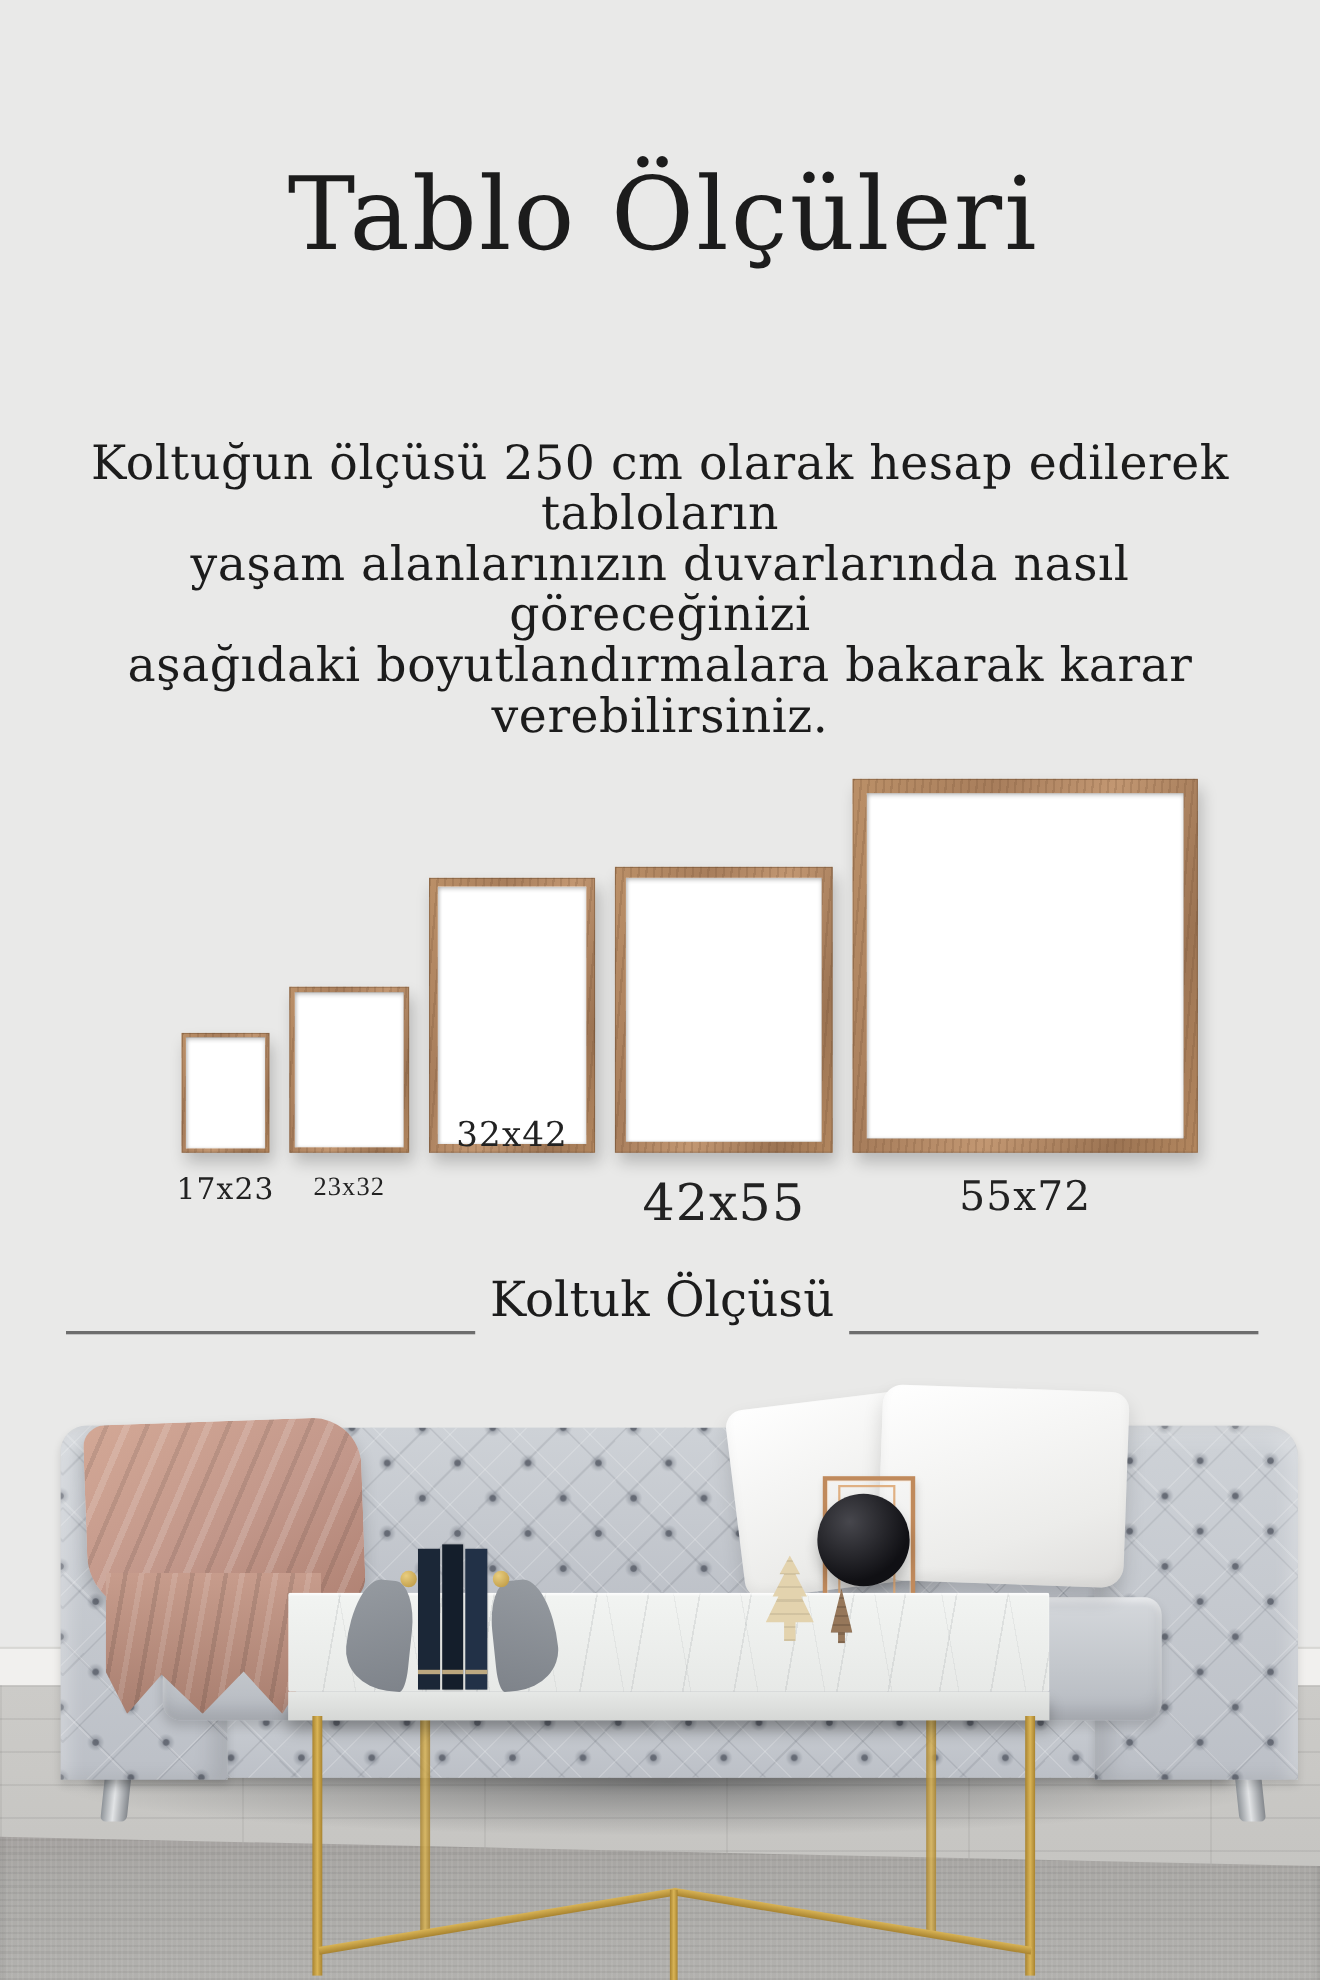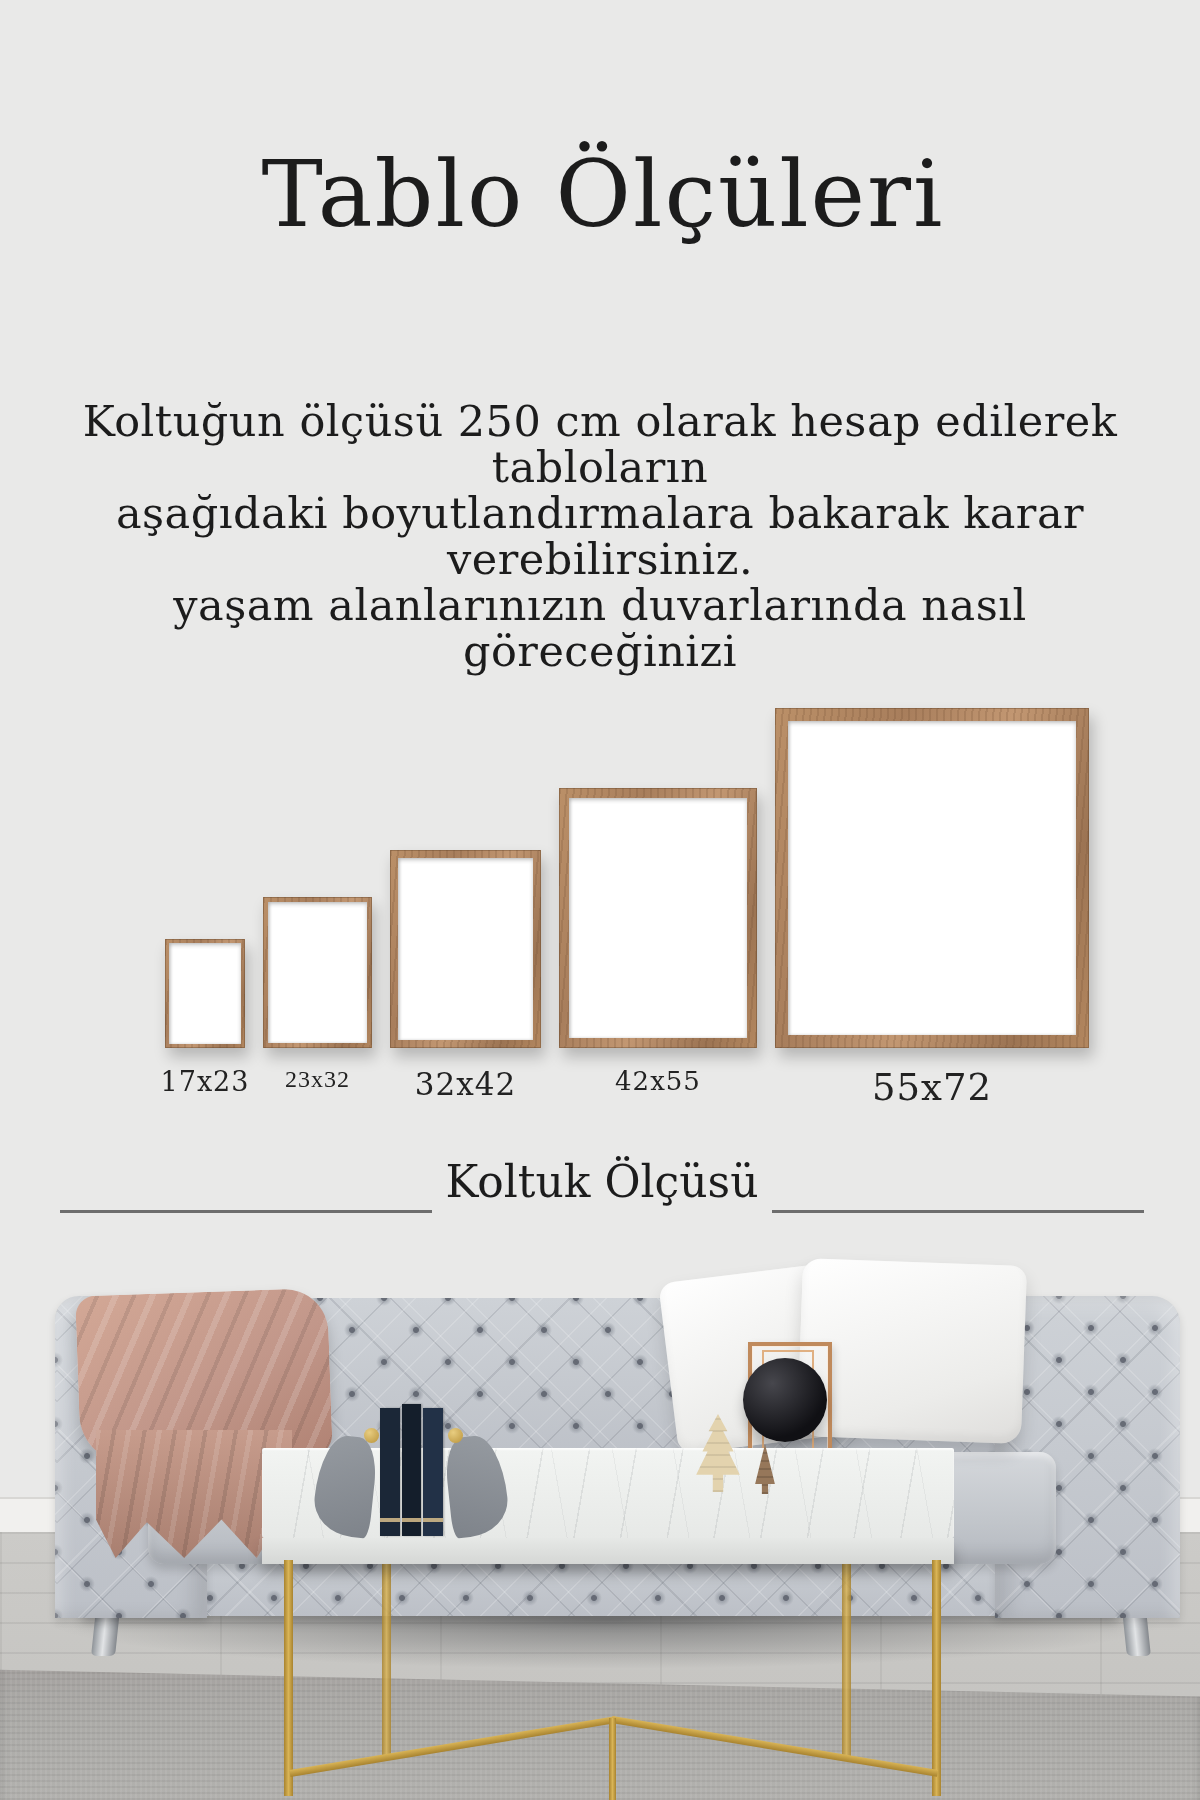--- a/index.html
+++ b/index.html
@@ -144,44 +144,44 @@
 </style>
 </head>
 <body>
 
 <div id="stage" style="--wall: #e9e9e8; --text: #1c1c1c; --divider: #6d6d6d; --copper: #c08a5c; --sphere: #101014;">
 
   <h1 class="page-title">Tablo Ölçüleri</h1>
 
   <div class="intro">
     <div>Koltuğun ölçüsü 250 cm olarak hesap edilerek tabloların</div>
+    <div>yaşam alanlarınızın duvarlarında nasıl göreceğinizi</div>
     <div>aşağıdaki boyutlandırmalara bakarak karar verebilirsiniz.</div>
-    <div>yaşam alanlarınızın duvarlarında nasıl göreceğinizi</div>
   </div>
 
   <div class="frames-row">
       <div class="frame-wrap" style="width: 80px; height: 109px; border-radius: 24px;">
         <div class="frame-wood"></div>
         <div class="frame-mat" style="inset: 4px;"></div>
         <div class="frame-label" style="top: 127px; font-size: 27px;">17x23</div>
       </div>
       <div class="frame-wrap" style="width: 109px; height: 151px;">
         <div class="frame-wood"></div>
         <div class="frame-mat" style="inset: 5px;"></div>
         <div class="frame-label" style="top: 169px; font-size: 24px; font-family: Liberation Serif, serif;">23x32</div>
       </div>
-      <div class="frame-wrap" style="width: 151px; height: 198px;">
+      <div class="frame-wrap" style="width: 151px; height: 250px;">
         <div class="frame-wood"></div>
         <div class="frame-mat" style="inset: 8px;"></div>
         <div class="frame-label" style="top: 216px; font-size: 31px;">32x42</div>
       </div>
       <div class="frame-wrap" style="width: 198px; height: 260px;">
         <div class="frame-wood"></div>
         <div class="frame-mat" style="inset: 10px;"></div>
-        <div class="frame-label" style="top: 278px; font-size: 26px;">42x55</div>
+        <div class="frame-label" style="top: 278px; font-size: 46px;">42x55</div>
       </div>
       <div class="frame-wrap" style="width: 314px; height: 340px;">
         <div class="frame-wood"></div>
         <div class="frame-mat" style="inset: 13px;"></div>
         <div class="frame-label" style="top: 358px; font-size: 37px;">55x72</div>
       </div>
     </div>
 
   <div class="measure-line left"></div>
   <div class="measure-text">

